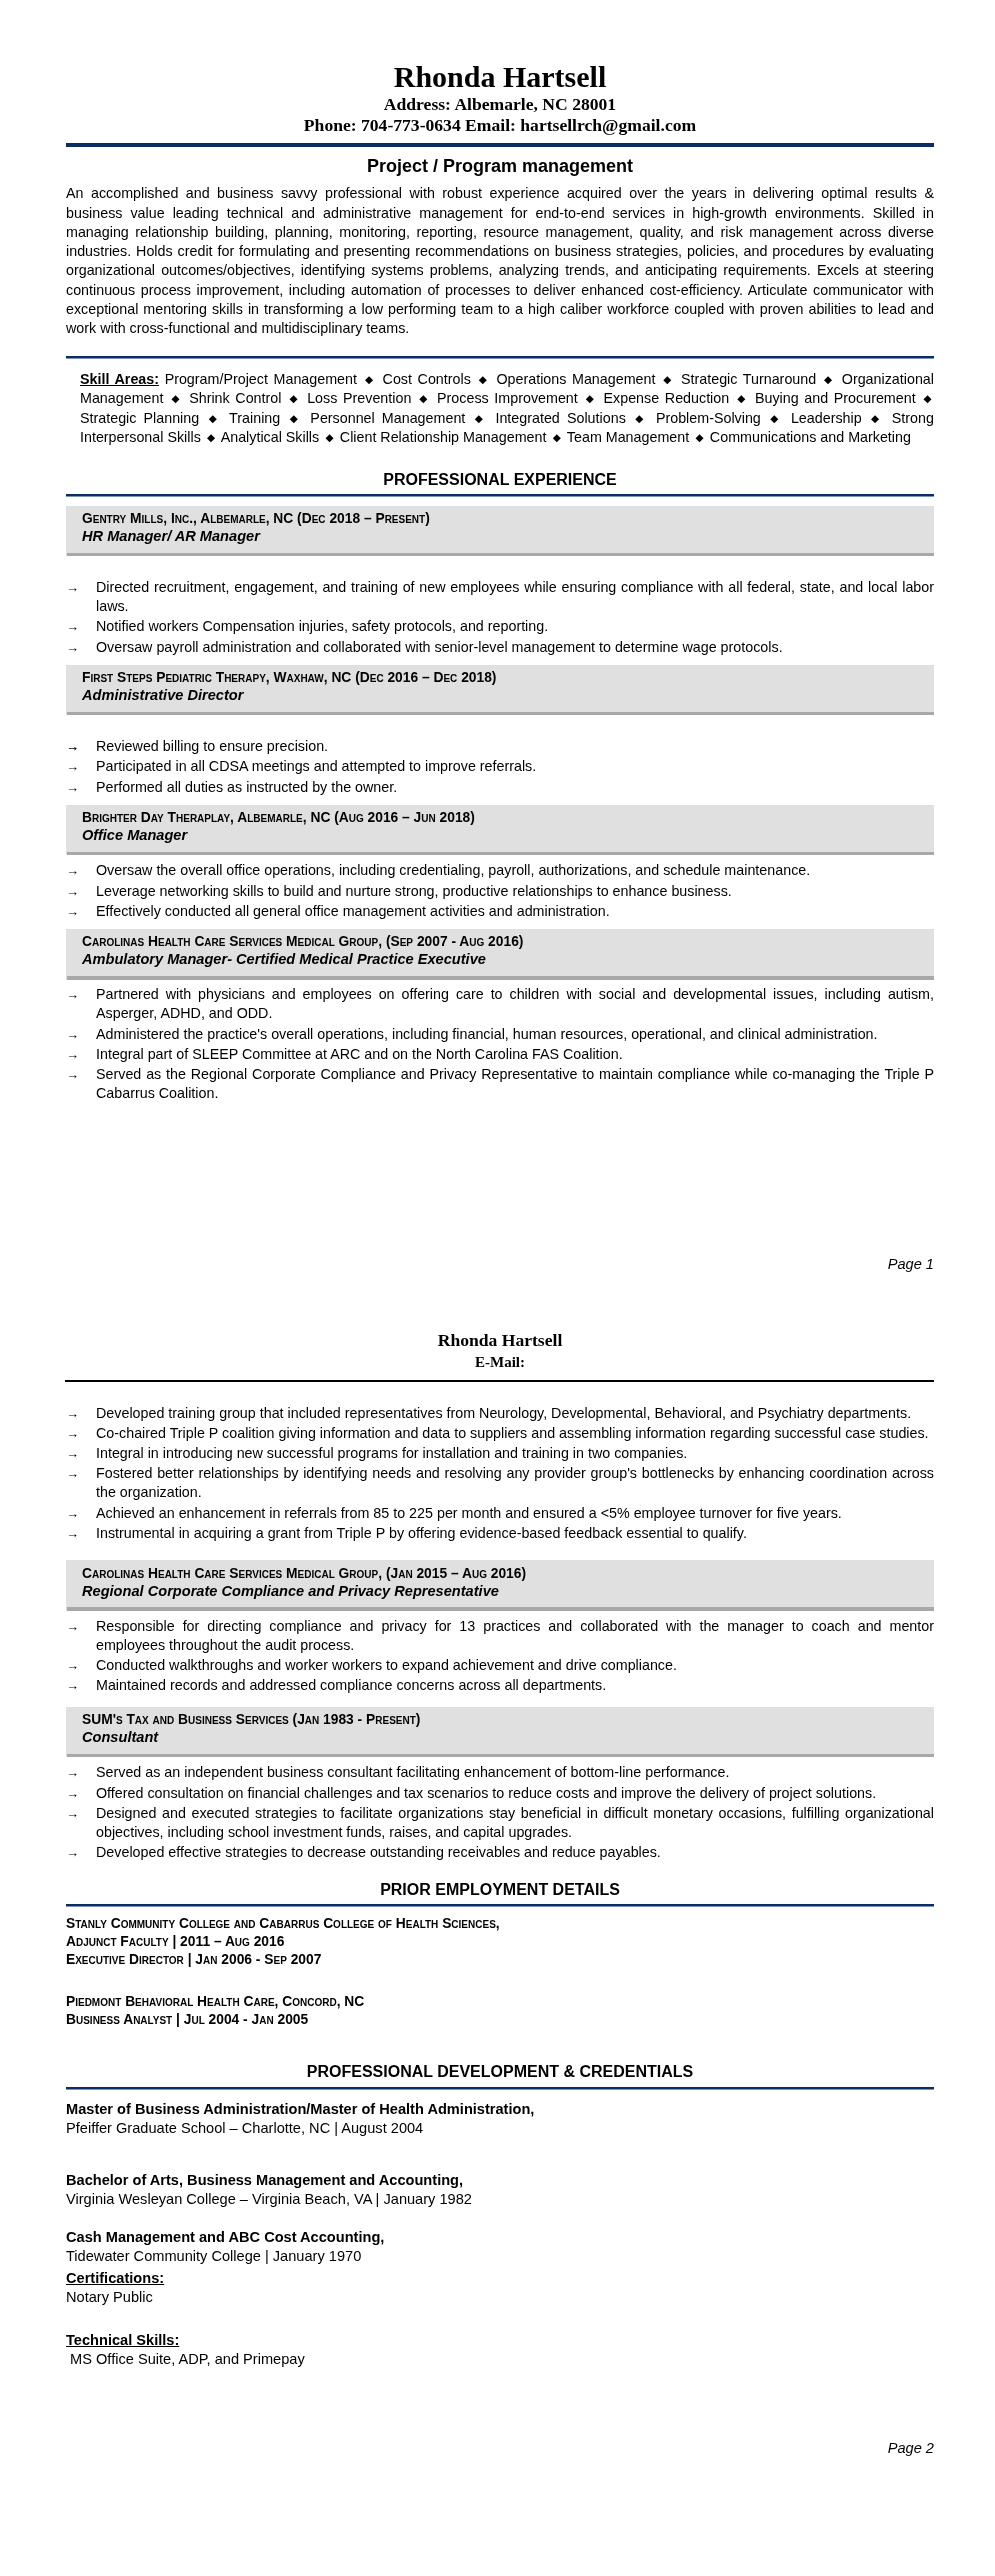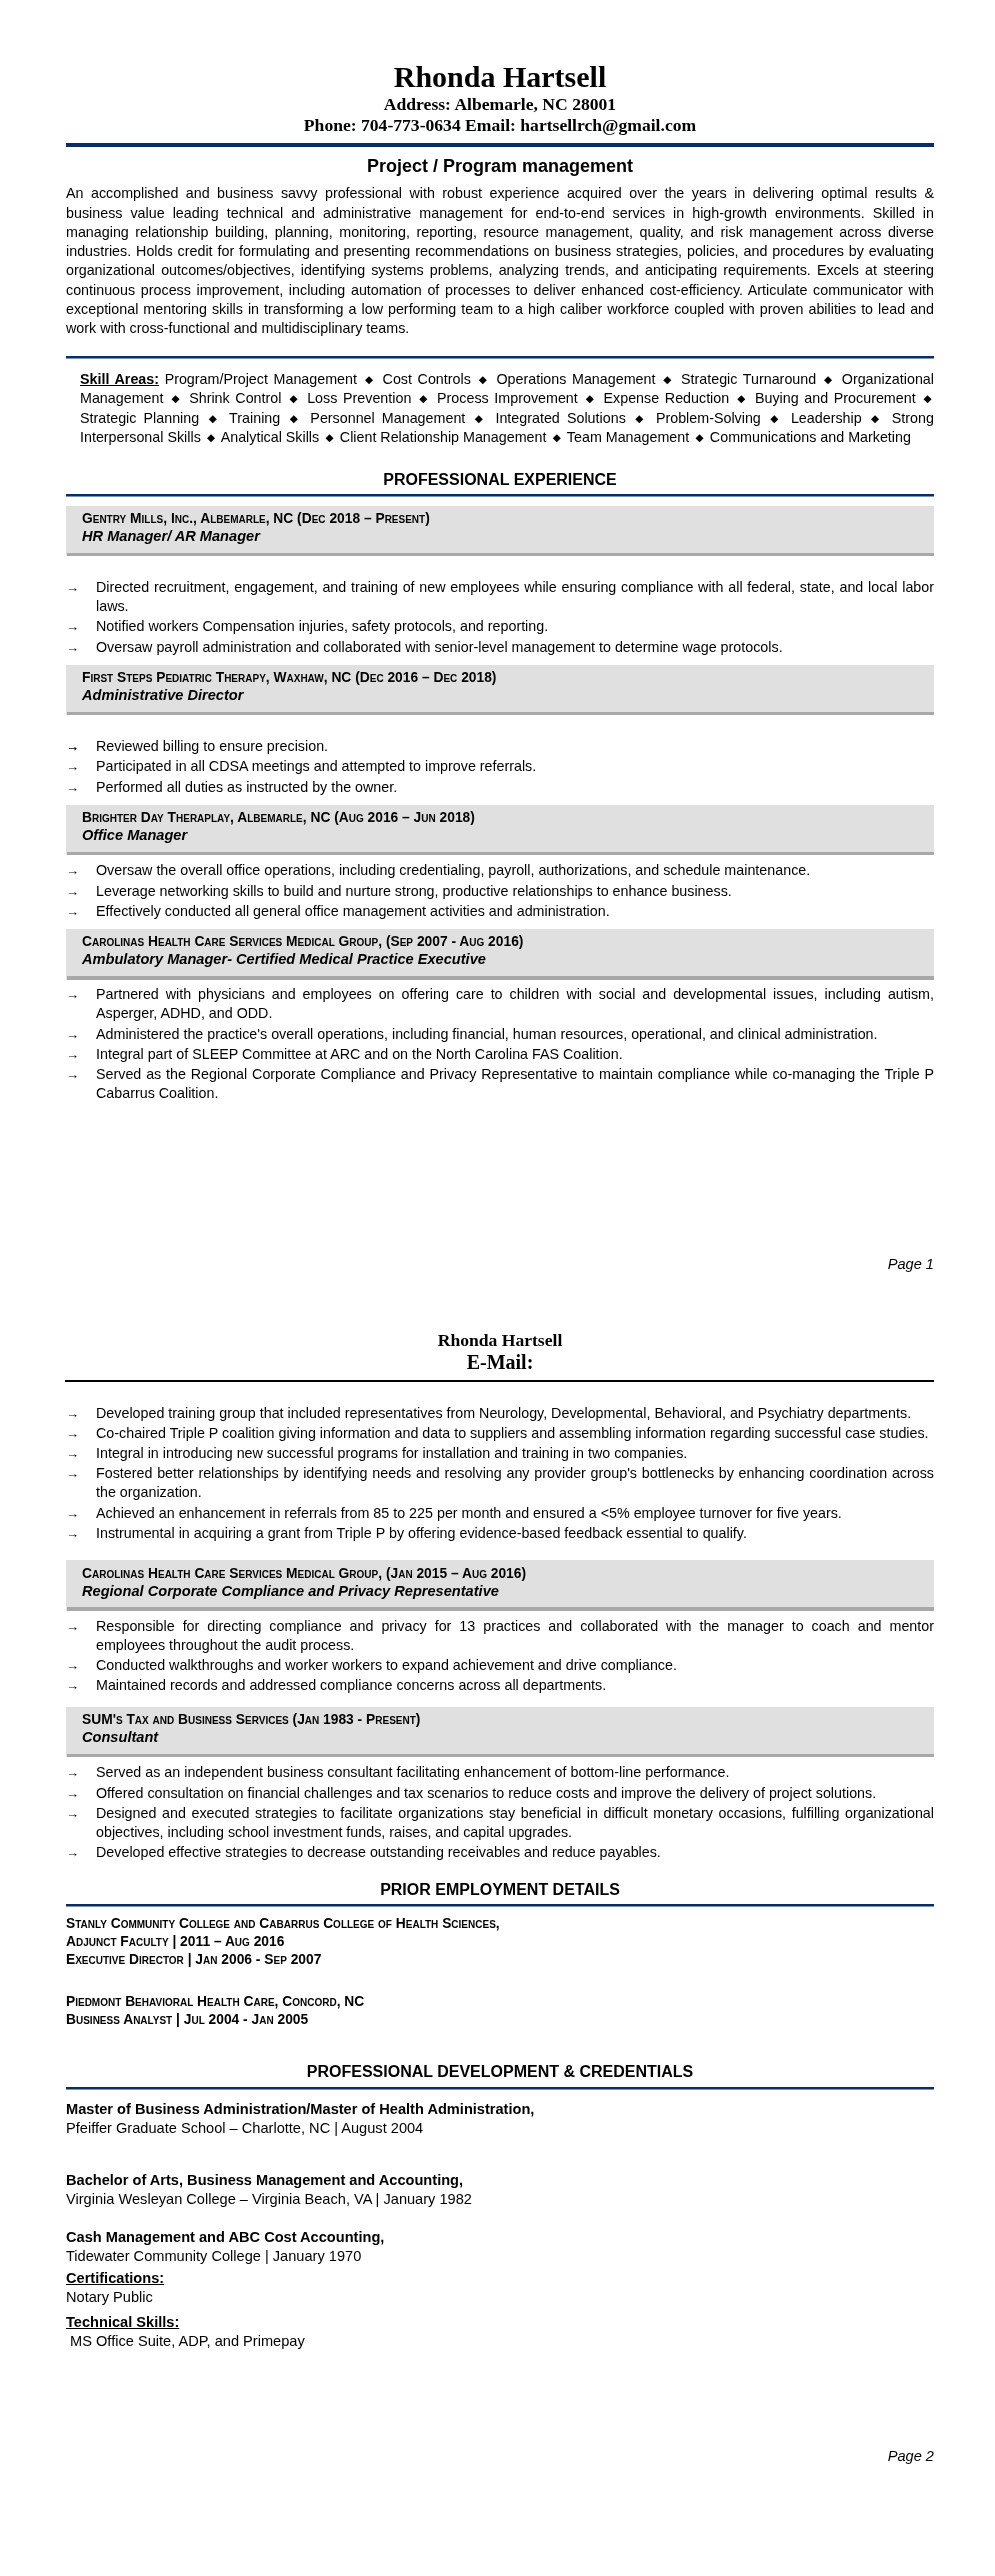--- a/index.html
+++ b/index.html
@@ -29,24 +29,24 @@
   .job-head .role { font-weight: bold; font-style: italic; font-size: 14.6px; line-height: 17.6px; padding-left: 16px; }
   .job-head .bar { height: 3.5px; background: #a8a8a8; margin: 7px 0 5.9px 1.2px; }
 
   ul.bullets { list-style: none; margin-top: 5.9px; }
   ul.bullets.gap { margin-top: 22px; }
   ul.bullets li { position: relative; padding-left: 30px; font-size: 14.3px; line-height: 19px; text-align: justify; margin-bottom: 1.2px; }
   ul.bullets li .arrow { position: absolute; left: 0; top: 0; font-size: 13px; }
 
   .page-num { position: absolute; right: 61px; font-style: italic; font-size: 14.6px; }
   .page1 .page-num { top: 1256px; }
-  .page2 .page-num { top: 2509px; top: auto; bottom: 112px; }
+  .page2 .page-num { top: 2509px; top: auto; bottom: 120px; }
 
   .p2-name { font-family: "Liberation Serif", serif; font-weight: bold; font-size: 17.6px; text-align: center; line-height: 22px; }
-  .p2-email { font-family: "Liberation Serif", serif; font-weight: bold; font-size: 20px; text-align: center; line-height: 22px; }
+  .p2-email { font-family: "Liberation Serif", serif; font-weight: bold; font-size: 15px; text-align: center; line-height: 22px; }
   .rule-black { height: 1.8px; background: #000; margin-top: 7px; margin-left: -1.2px; }
 
   .prior { margin-top: 8.2px; }
   .prior .line { font-weight: bold; font-size: 13.8px; font-variant: small-caps; line-height: 18px; }
   .prior .group { margin-bottom: 23.4px; }
 
   .edu { margin-top: 10.5px; }
   .edu .item { margin-bottom: 35px; }
   .edu .deg { font-weight: bold; font-size: 14.6px; line-height: 19px; }
   .edu .school { font-size: 14.6px; line-height: 19px; }
@@ -198,21 +198,21 @@
       <div class="school">Pfeiffer Graduate School – Charlotte, NC | August 2004</div>
     </div>
     <div class="item" style="margin-bottom:19px">
       <div class="deg">Bachelor of Arts, Business Management and Accounting,</div>
       <div class="school">Virginia Wesleyan College – Virginia Beach, VA | January 1982</div>
     </div>
     <div class="item" style="margin-bottom:3px">
       <div class="deg">Cash Management and ABC Cost Accounting,</div>
       <div class="school">Tidewater Community College | January 1970</div>
     </div>
-    <div class="item" style="margin-bottom:6px">
+    <div class="item" style="margin-bottom:24px">
       <div class="sub-label">Certifications:</div>
       <div class="sub-val">Notary Public</div>
     </div>
     <div class="item">
       <div class="sub-label">Technical Skills:</div>
       <div class="sub-val" style="white-space:pre"> MS Office Suite, ADP, and Primepay</div>
     </div>
   </div>
 
   <div class="page-num">Page 2</div>

